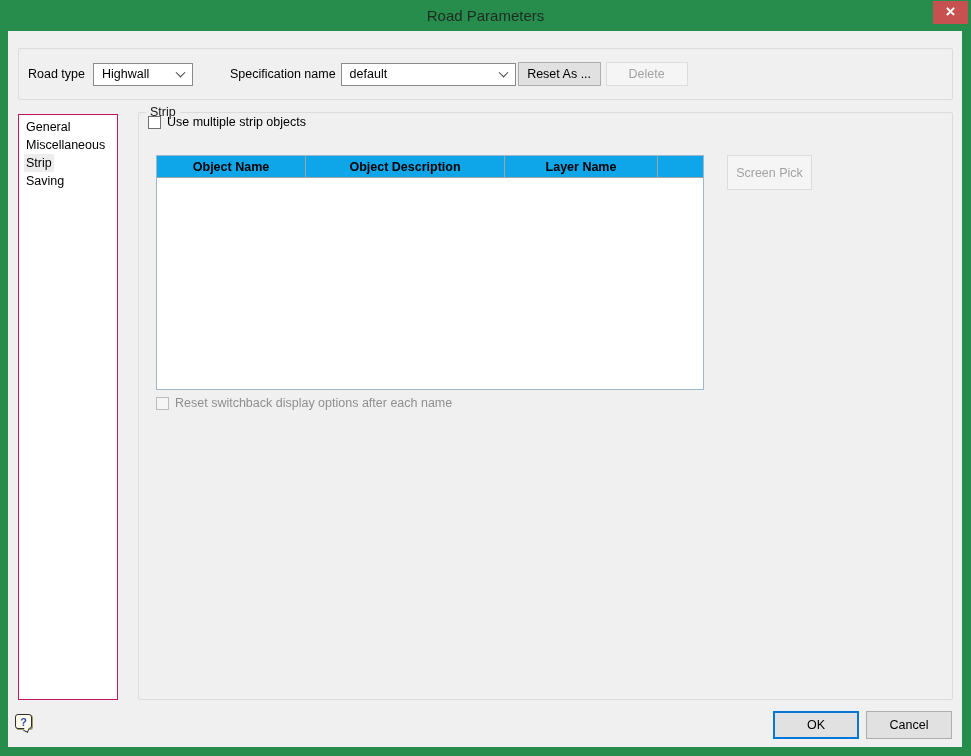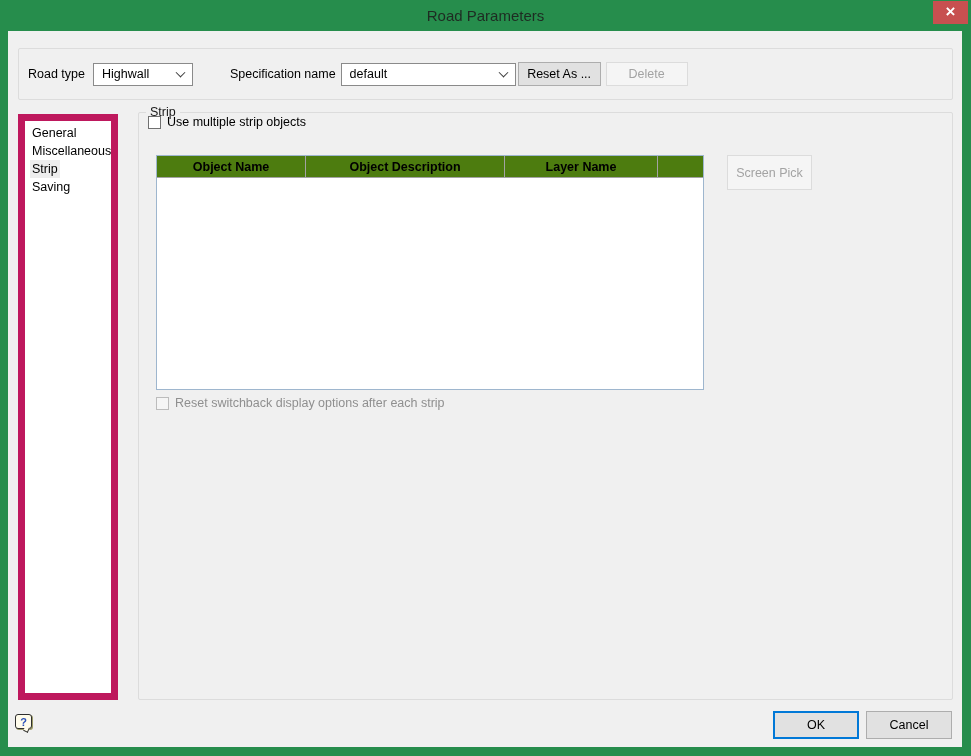--- a/index.html
+++ b/index.html
@@ -67,21 +67,21 @@
   }
   .btn-saveas { width: 83px; height: 24px; margin-left: 2px; }
   .btn-disabled {
     background: #f5f5f5; border: 1px solid #dcdcdc; color: #a3a3a3;
   }
   .btn-delete { width: 82px; height: 24px; margin-left: 5px; }
 
   
   .listbox {
     position: absolute; left: 10px; top: 83px; width: 100px; height: 586px;
-    background: #fff; border: 7px solid #be185d;
+    background: #fff; border: 1px solid #be185d;
     padding-top: 3px; font-size: 12.5px;
   }
   .list-item { line-height: 18px; padding: 0 2px; margin-left: 5px; display: inline-block; cursor: default; }
   .list-item-wrap { display: block; }
   .list-item.selected { background: #ededed; }
 
   
   .groupbox {
     position: absolute; left: 130px; top: 81px; width: 815px; height: 588px;
     border: 1px solid #dcdcdc; border-radius: 2px;
@@ -101,21 +101,21 @@
 
   .check-row-reset { left: 17px; top: 283px; }
   .checkbox.disabled { background: #f5f5f5; border-color: #bcbcbc; }
   .check-label.disabled { color: #8f8f8f; }
 
   
   .grid {
     position: absolute; left: 17px; top: 42px; width: 548px; height: 235px;
     background: #fff; border: 1px solid #9eb6ce;
   }
-  .grid-header { display: flex; height: 22px; background: #4d7c0f; border-bottom: 1px solid #a3a3a3; }
+  .grid-header { display: flex; height: 22px; background: #0ea5e9; border-bottom: 1px solid #a3a3a3; }
   .grid-th {
     display: flex; align-items: center; justify-content: center;
     font-size: 12.5px; font-weight: bold;
     border-right: 1px solid #a3a3a3; height: 100%;
   }
   .th-0 { width: 149px; }
   .th-1 { width: 199px; }
   .th-2 { width: 153px; }
   .grid-th-filler { flex: 1; border-right: none; }
   .grid-body { width: 100%; height: 211px; background: #fff; }
@@ -193,21 +193,21 @@
         <div class="grid-th th-2">Layer Name</div>
         <div class="grid-th grid-th-filler"></div>
       </div>
       <div class="grid-body"></div>
     </div>
 
     <button class="btn btn-disabled btn-screenpick">Screen Pick</button>
 
     <div class="check-row check-row-reset">
       <span class="checkbox disabled"></span>
-      <span class="check-label disabled">Reset switchback display options after each strip</span>
+      <span class="check-label disabled">Reset switchback display options after each name</span>
     </div>
   </div>
 
   <div class="help-icon">
     <span class="help-bubble">?</span>
     <span class="help-tail"></span>
   </div>
   <button class="btn btn-ok">OK</button>
   <button class="btn btn-cancel">Cancel</button>
 

